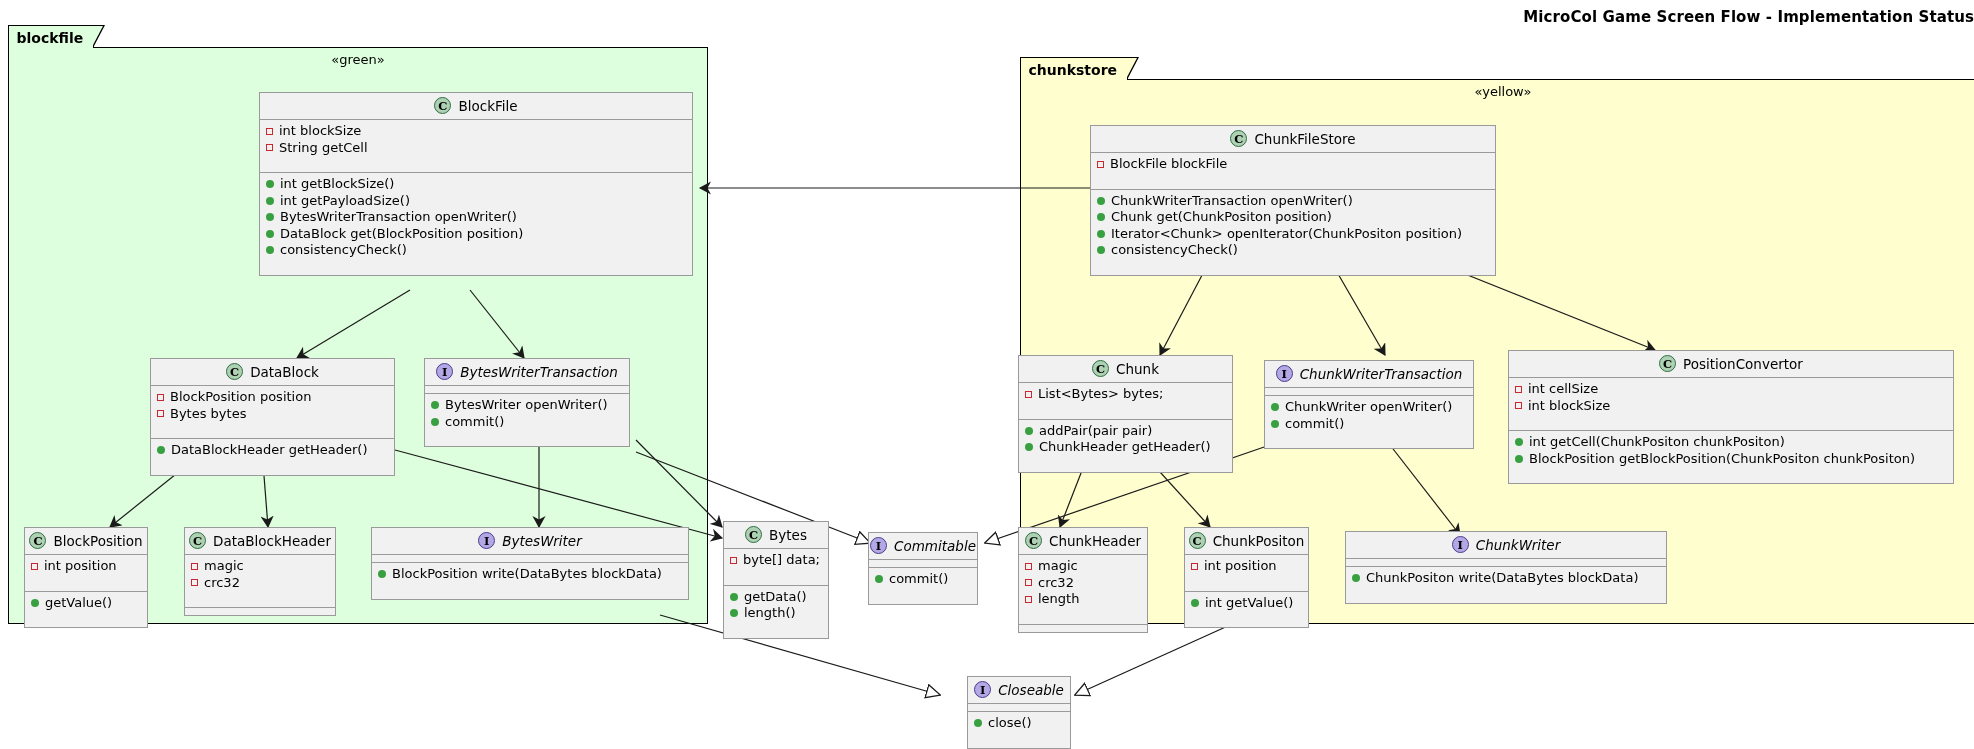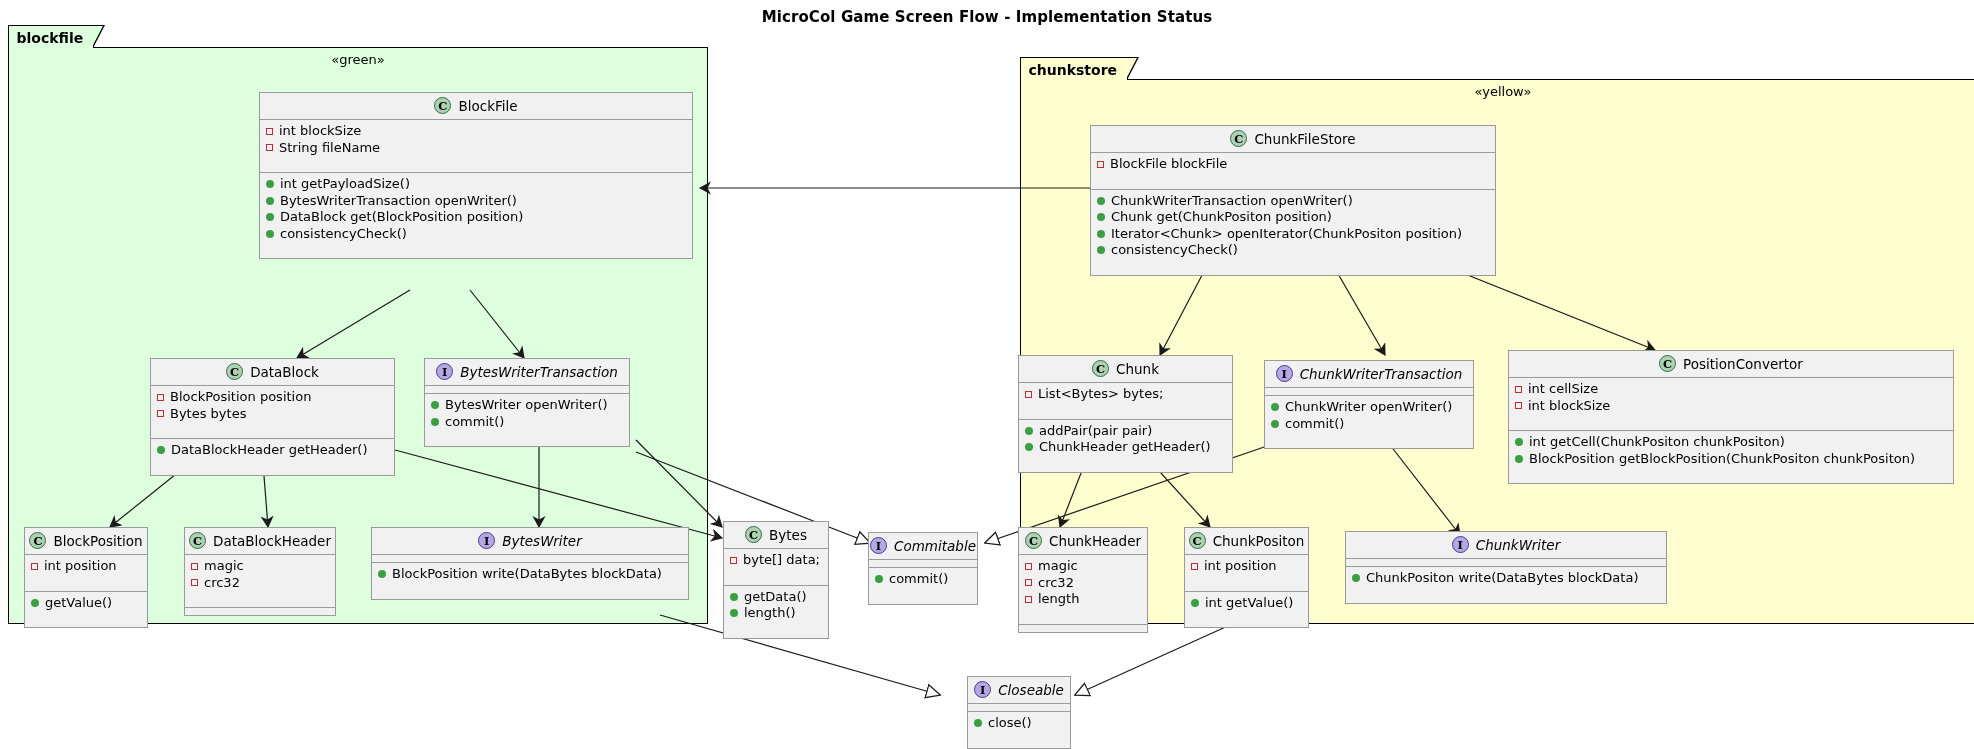--- a/index.html
+++ b/index.html
@@ -11,21 +11,21 @@
   #canvas {
     position: relative;
     width: 1974px;
     height: 749px;
     background: #FFFFFF;
     overflow: hidden;
   }
   #diagram-title {
     position: absolute;
     top: 8px; left: 0; width: 1974px;
-    text-align: center;
+    text-align: right;
     font-size: 15px;
     font-weight: bold;
     color: #000000;
     letter-spacing: 0.1px;
   }
 
   
   .pkg {
     position: absolute;
     border: 1.5px solid #000000;
@@ -239,24 +239,28 @@
       <span class="ic-class">C</span>
       <span class="cls-name">BlockFile</span>
     </div>
     <div class="section">
       <div class="mrow">
           <span class="ic-field"></span>
           <span>int blockSize</span>
         </div>
       <div class="mrow">
           <span class="ic-field"></span>
-          <span>String fileName</span>
-        </div>
-    </div>
-    <div class="section">
+          <span>String getCell</span>
+        </div>
+    </div>
+    <div class="section">
+      <div class="mrow">
+          <span class="ic-method"></span>
+          <span>int getBlockSize()</span>
+        </div>
       <div class="mrow">
           <span class="ic-method"></span>
           <span>int getPayloadSize()</span>
         </div>
       <div class="mrow">
           <span class="ic-method"></span>
           <span>BytesWriterTransaction openWriter()</span>
         </div>
       <div class="mrow">
           <span class="ic-method"></span>

